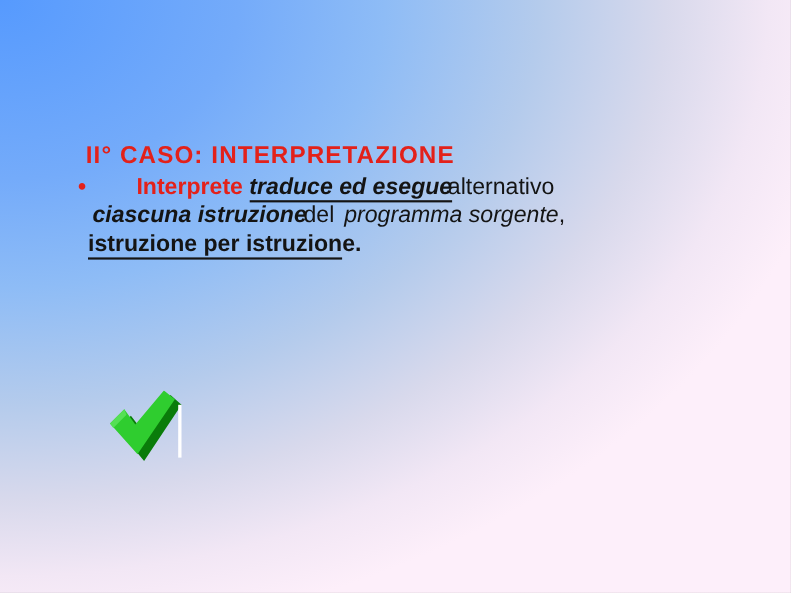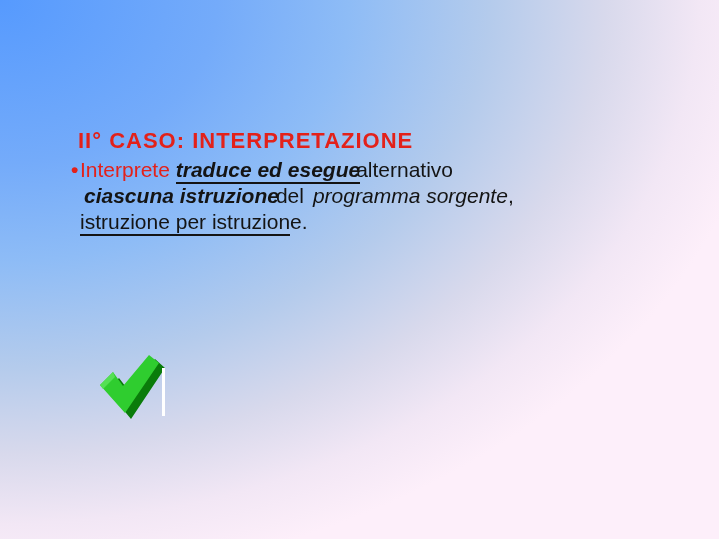--- a/index.html
+++ b/index.html
@@ -25,24 +25,24 @@
   }
   .bullet-block{
     position:absolute;left:80px;top:157px;
     font-size:21px;line-height:26px;white-space:nowrap;
   }
   .bullet-block .line{position:relative;height:26px;}
   .bullet-marker{
     position:absolute;left:-9px;top:0;
     color:#e3211a;font-weight:bold;
   }
-  .red-bold{color:#e3211a;font-weight:normal;}
+  .red-bold{color:#e3211a;font-weight:bold;margin-left:44px;}
   .bi{font-weight:bold;font-style:italic;}
   .it{font-style:italic;}
-  .bold{font-weight:normal;}
+  .bold{font-weight:bold;}
   .u{border-bottom:2px solid #141414;padding-bottom:1px;}
   .tight{margin-left:-4px;}
   .tight3{margin-left:-3px;}
   .gap{margin-left:9px;}
   .indent4{padding-left:4px;}
   .check-wrap{position:absolute;left:92px;top:355px;width:80px;height:68px;}
   .white-line{
     position:absolute;left:162px;top:368px;width:3px;height:48px;
     background:#ffffff;
   }

